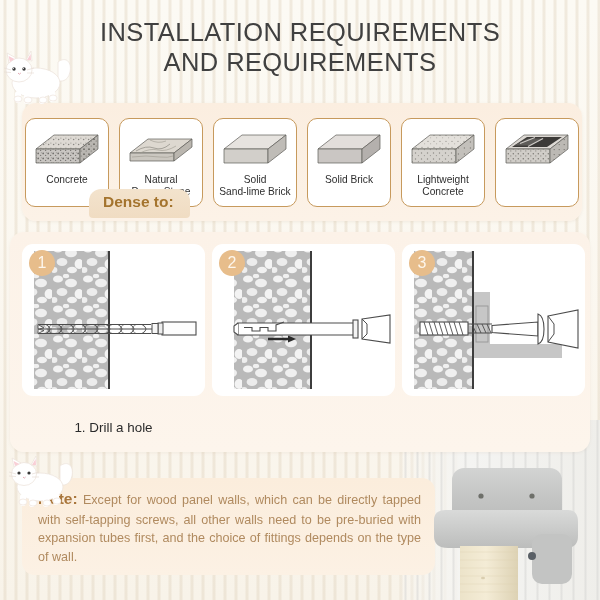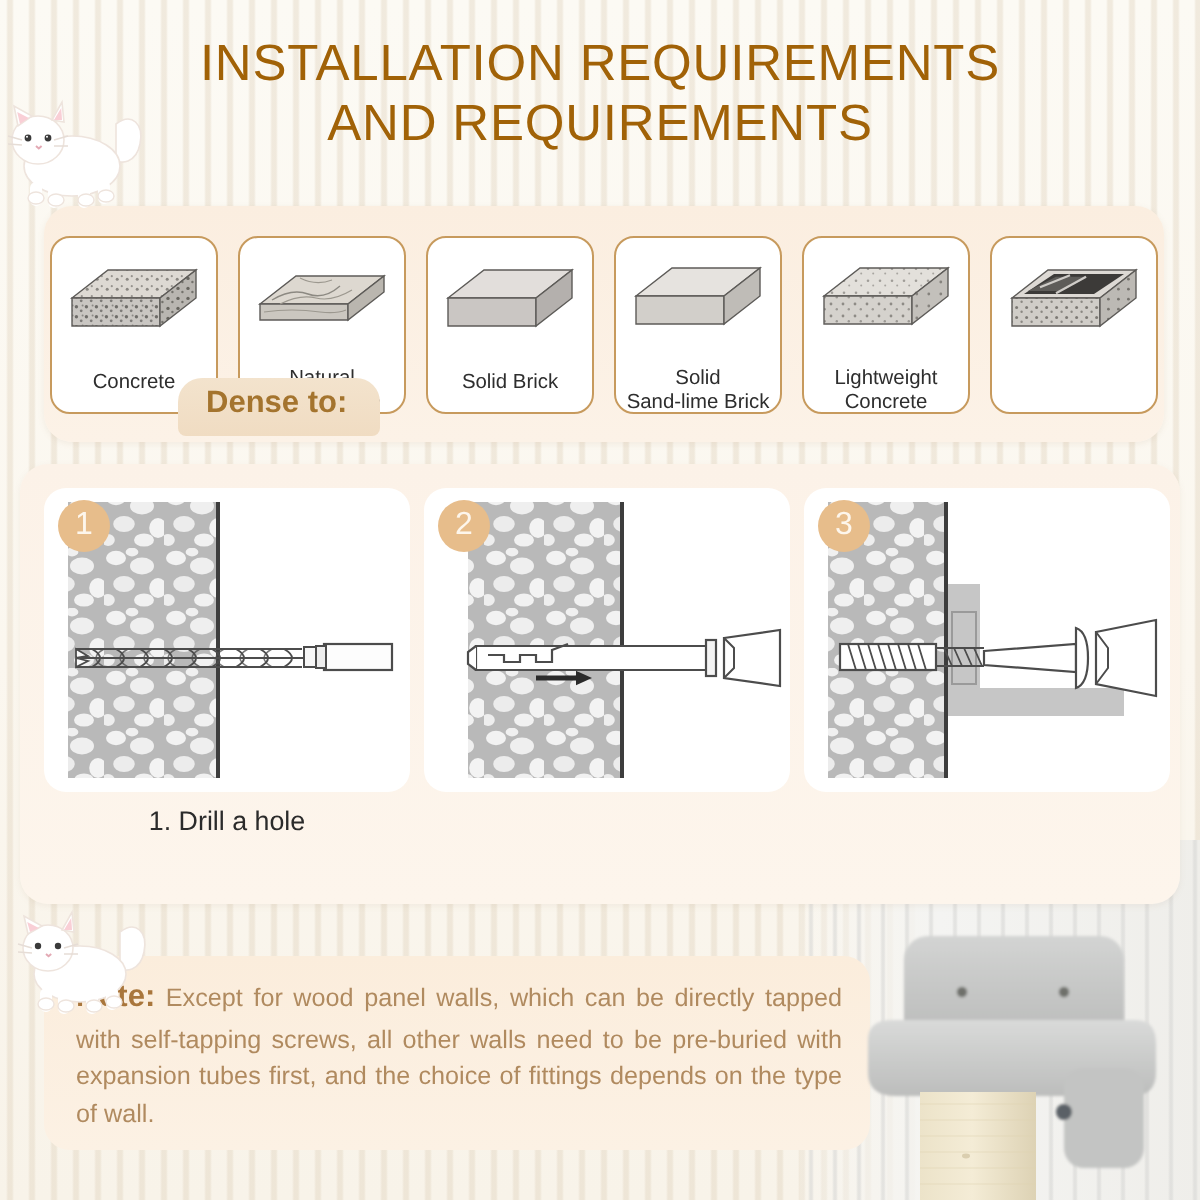--- a/index.html
+++ b/index.html
@@ -40,21 +40,21 @@
         rgba(214,214,212,0.55) 5px, rgba(214,214,212,0.55) 6px,
         rgba(235,235,235,0) 7px, rgba(235,235,235,0) 12px),
       linear-gradient(to right, rgba(250,249,246,0.2), #f4f4f2 35%, #efeeea 100%);
   }
 
   
   #title-block {
     position: absolute;
     left: 0; right: 0; top: 18px;
     text-align: center;
-    color: #a16207;
+    color: #404040;
     letter-spacing: 0.4px;
     line-height: 1.16;
   }
   #title-block .line {
     font-size: 25.5px;
     font-weight: 400;
     font-family: "Liberation Sans", sans-serif;
   }
 
   
@@ -91,21 +91,21 @@
     border: 1.3px solid #c79a5d;
     border-radius: 10px;
     display: flex;
     flex-direction: column;
     align-items: center;
     justify-content: flex-start;
     padding-top: 7px;
   }
   .material-card .mat-art { height: 44px; display:flex; align-items:center; justify-content:center; }
   .material-card .mat-label {
-    margin-top: 16px;
+    margin-top: 4px;
     font-size: 10.2px;
     color: #2e2e2e;
     text-align: center;
     line-height: 1.2;
     font-family: "Liberation Sans", sans-serif;
   }
 
   
   #steps-panel {
     position: absolute;
@@ -148,20 +148,21 @@
     width: 556px;
     display: flex;
     gap: 7px;
   }
   .step-caption {
     width: 183px;
     text-align: center;
     font-size: 13.4px;
     color: #2b2b2b;
     line-height: 1.28;
+    margin-top: 17px;
   }
 
   
   #note-panel {
     position: absolute;
     left: 22px; top: 478px;
     width: 413px; height: 97px;
     background: linear-gradient(to bottom, #fbeddc, #fcf1e4);
     border-radius: 13px;
     padding: 10px 14px 10px 16px;
@@ -240,37 +241,37 @@
           <path d="M24,13 Q32,17 40,14" fill="none" stroke="#9c988f" stroke-width="0.6"></path>
           <path d="M6,30 Q20,28 34,30 Q42,31 47,29" fill="none" stroke="#9c988f" stroke-width="0.6"></path>
         </svg>
       </div>
       <div class="mat-label">Natural<br>Dense Stone</div>
     </div>
 
     <div class="material-card">
       <div class="mat-art">
         <svg width="70" height="42" viewBox="0 0 70 42">
+          <polygon points="4,22 22,8 66,8 48,22" fill="#e6e3df" stroke="#5d5b58" stroke-width="0.7"></polygon>
+          <polygon points="4,22 48,22 48,36 4,36" fill="#d2cfca" stroke="#5d5b58" stroke-width="0.7"></polygon>
+          <polygon points="48,22 66,8 66,22 48,36" fill="#bfbcb7" stroke="#5d5b58" stroke-width="0.7"></polygon>
+        </svg>
+      </div>
+      <div class="mat-label">Solid<br>Sand-lime Brick</div>
+    </div>
+
+    <div class="material-card">
+      <div class="mat-art">
+        <svg width="70" height="42" viewBox="0 0 70 42">
           <polygon points="4,22 22,8 66,8 48,22" fill="#e2dedb" stroke="#5d5b58" stroke-width="0.7"></polygon>
           <polygon points="4,22 48,22 48,36 4,36" fill="#cac6c3" stroke="#5d5b58" stroke-width="0.7"></polygon>
           <polygon points="48,22 66,8 66,22 48,36" fill="#b4b0ad" stroke="#5d5b58" stroke-width="0.7"></polygon>
         </svg>
       </div>
       <div class="mat-label">Solid Brick</div>
-    </div>
-
-    <div class="material-card">
-      <div class="mat-art">
-        <svg width="70" height="42" viewBox="0 0 70 42">
-          <polygon points="4,22 22,8 66,8 48,22" fill="#e6e3df" stroke="#5d5b58" stroke-width="0.7"></polygon>
-          <polygon points="4,22 48,22 48,36 4,36" fill="#d2cfca" stroke="#5d5b58" stroke-width="0.7"></polygon>
-          <polygon points="48,22 66,8 66,22 48,36" fill="#bfbcb7" stroke="#5d5b58" stroke-width="0.7"></polygon>
-        </svg>
-      </div>
-      <div class="mat-label">Solid<br>Sand-lime Brick</div>
     </div>
 
     <div class="material-card">
       <div class="mat-art">
         <svg width="70" height="42" viewBox="0 0 70 42">
           <defs>
             <pattern id="spk-lt" width="6" height="6" patternUnits="userSpaceOnUse">
               <rect width="6" height="6" fill="#d5d2cd"></rect>
               <circle cx="1.5" cy="2" r="0.7" fill="#8e8b86"></circle>
               <circle cx="4.4" cy="4.6" r="0.6" fill="#9b9893"></circle>

